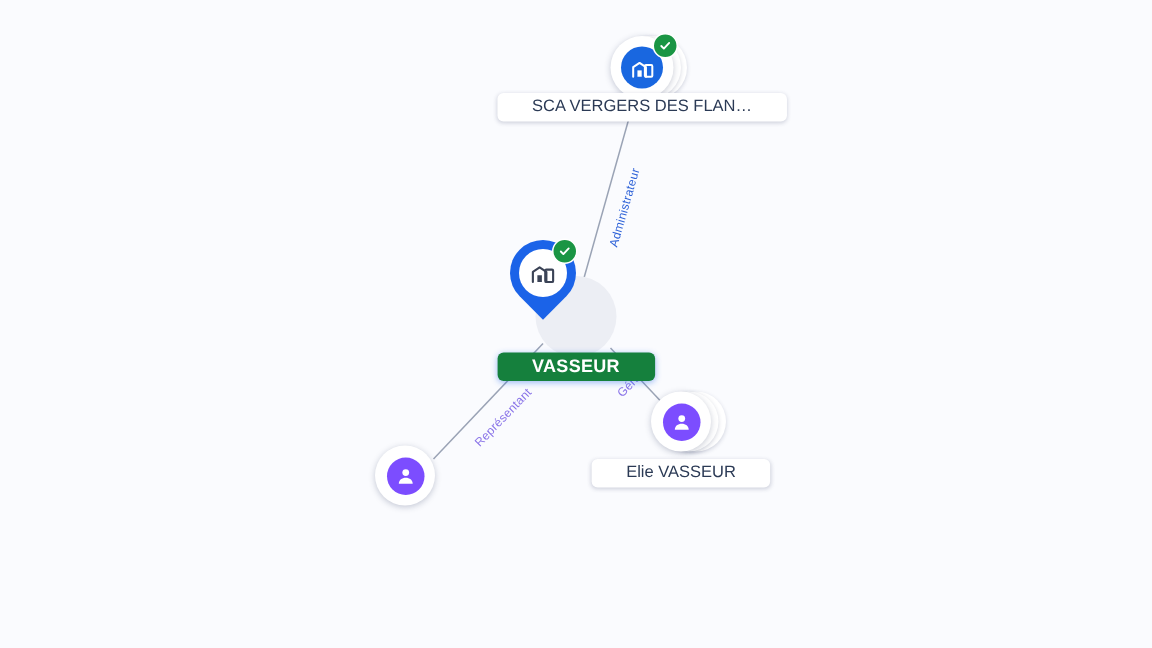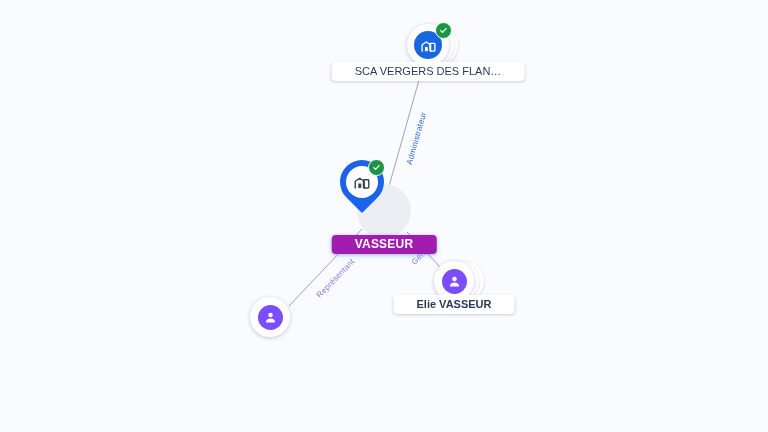--- a/index.html
+++ b/index.html
@@ -145,21 +145,21 @@
     color: #2b3a55;
     font-size: 11px;
     line-height: 13px;
     padding: 3px 23px;
     border-radius: 4px;
     box-shadow: 0 1px 3px rgba(40,50,90,0.22);
     z-index: 5;
     text-align: right;
   }
   .node-label.focus {
-    background: #a21caf;
+    background: #15803d;
     color: #ffffff;
     font-weight: bold;
     font-size: 12px;
     letter-spacing: 0.2px;
     box-shadow: 0 1px 4px rgba(27,99,232,0.45);
   }
 
   
   .edge-label {
     position: absolute;
@@ -253,15 +253,15 @@
       <div class="person-disc">
         <div class="person-inner">
           <svg width="15" height="15" viewBox="0 0 24 24" fill="#ffffff">
             <circle cx="12" cy="8" r="3.6"></circle>
             <path d="M4.6 20c0-4 3.3-6.4 7.4-6.4s7.4 2.4 7.4 6.4z"></path>
           </svg>
         </div>
       </div>
     </div>
   </div>
-  <div class="node-label" style="left:454px; top:295px;font-weight:bold;">Elie VASSEUR</div>
+  <div class="node-label" style="left:454px; top:306px;">Elie VASSEUR</div>
 
 </div>
 
 </body></html>

